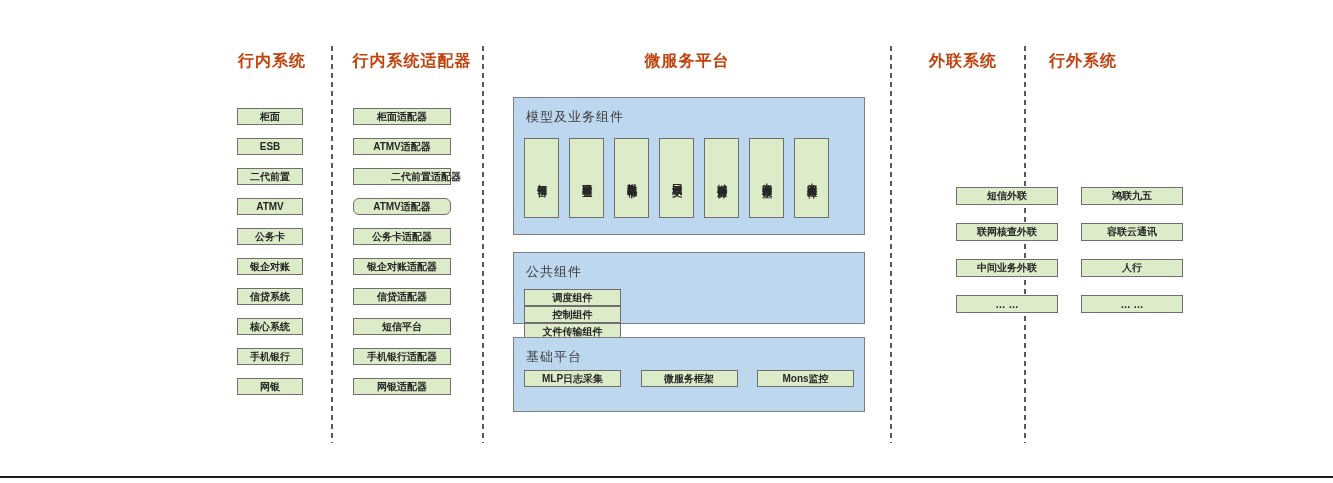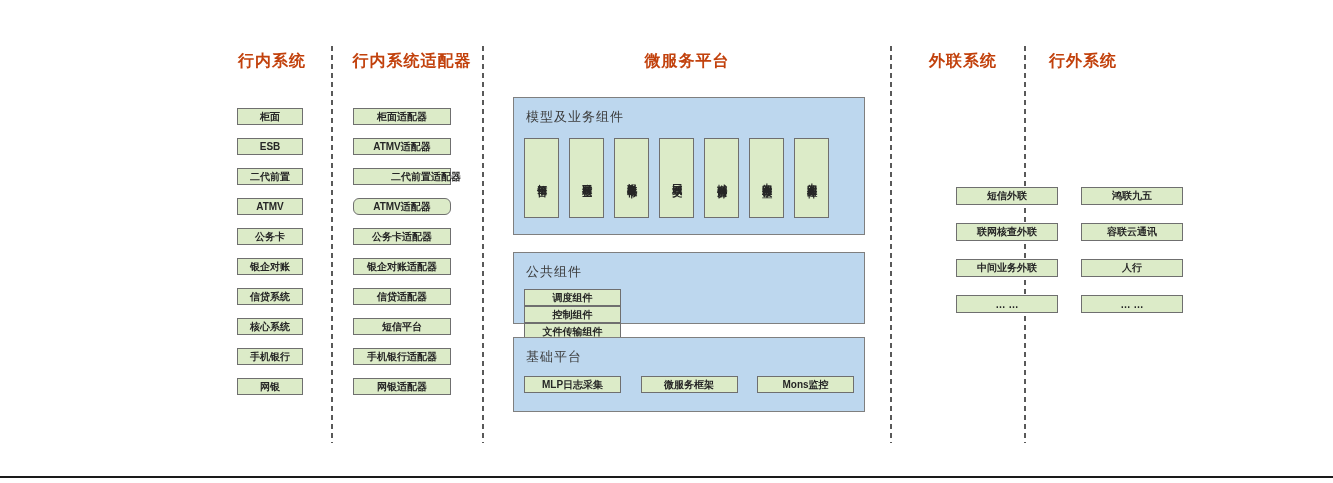--- a/index.html
+++ b/index.html
@@ -105,21 +105,21 @@
     <div class="panel-label">公共组件</div>
     <div class="hrow" style="top:36px;flex-direction:column;">
       <div class="box">调度组件</div>
       <div class="box">控制组件</div>
       <div class="box">文件传输组件</div>
     </div>
   </div>
 
   <div class="panel" style="top:337px;height:75px;">
     <div class="panel-label">基础平台</div>
-    <div class="hrow" style="top:38px;gap:12px;">
+    <div class="hrow" style="top:32px;gap:12px;">
       <div class="box">MLP日志采集</div>
       <div class="box">微服务框架</div>
       <div class="box">Mons监控</div>
     </div>
   </div>
 
   <div class="box wide" style="left:908px;top:187px;width:102px;">短信外联</div>
   <div class="box wide" style="left:908px;top:223px;width:102px;">联网核查外联</div>
   <div class="box wide" style="left:908px;top:259px;width:102px;">中间业务外联</div>
   <div class="box wide" style="left:908px;top:295px;width:102px;">… …</div>

